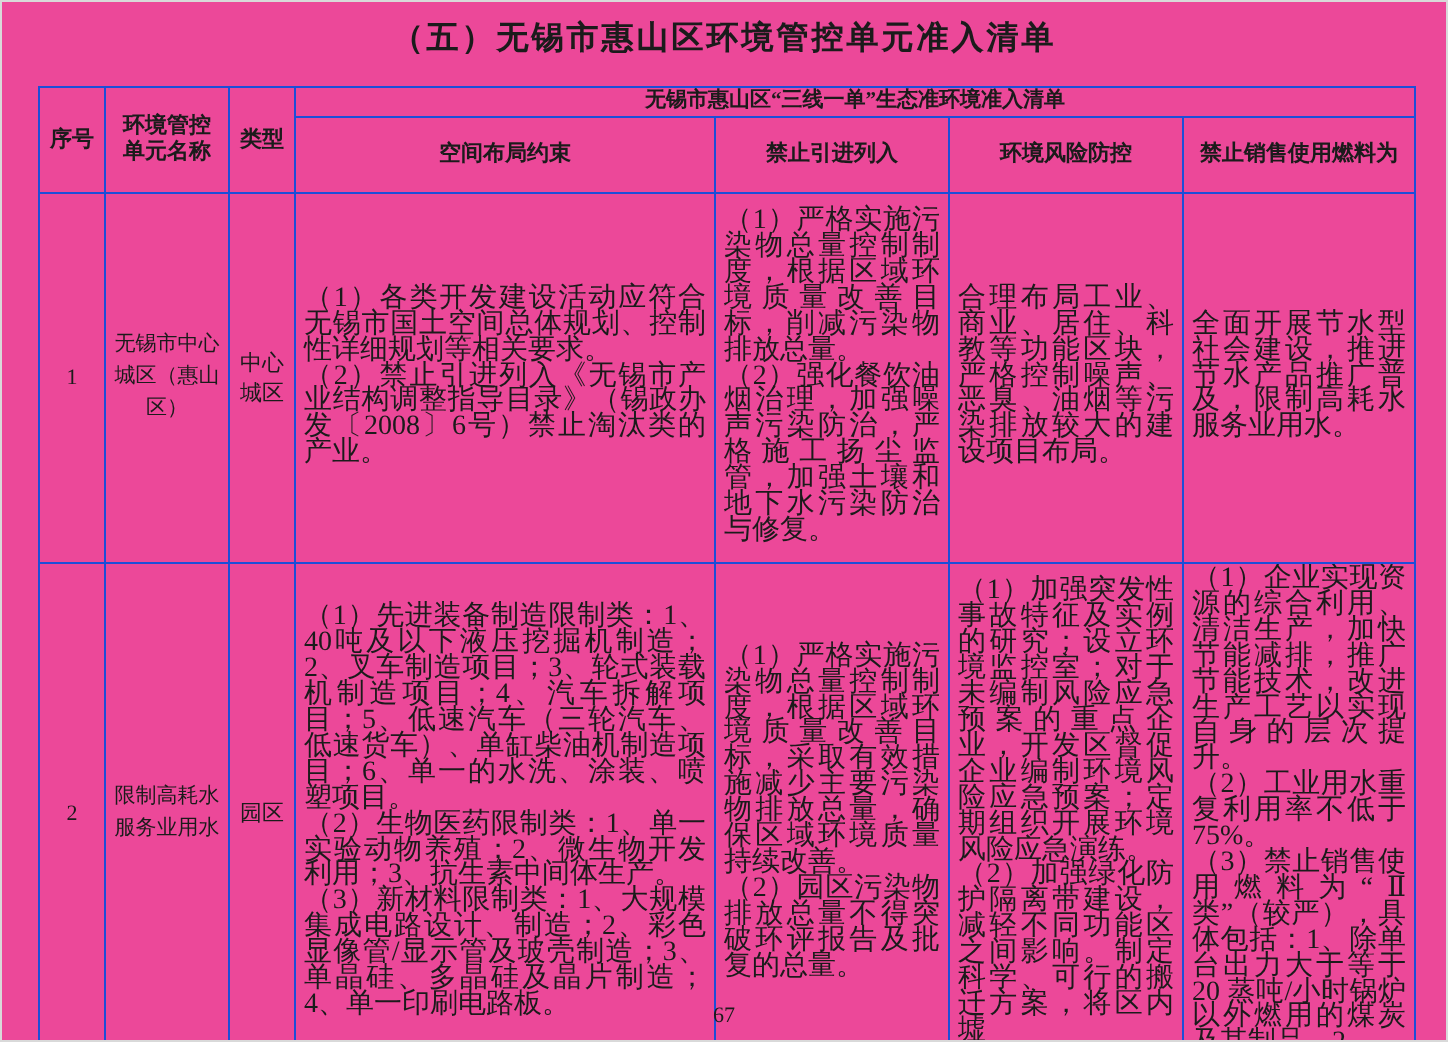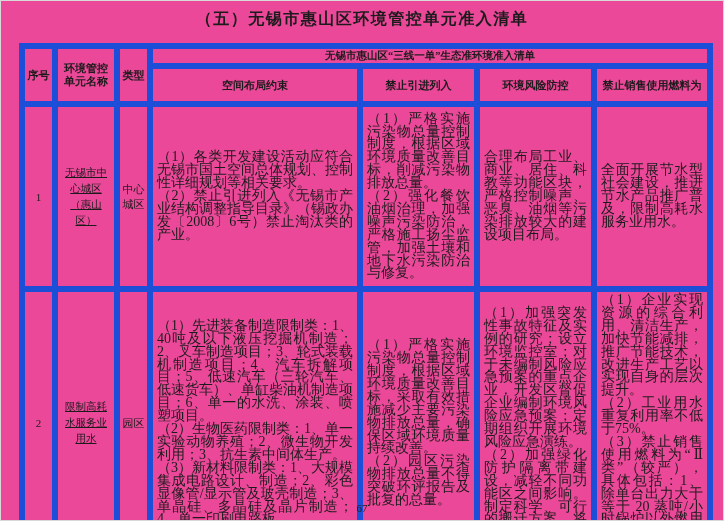--- a/index.html
+++ b/index.html
@@ -31,21 +31,21 @@
   table.main-table {
     position: absolute;
     left: 18px;
     top: 42px;
     width: 688px;
     border-collapse: collapse;
     table-layout: fixed;
   }
   table.main-table th,
   table.main-table td {
-    border: 6px solid #1d4ed8;
+    border: 1px solid #1d4ed8;
     box-sizing: border-box;
     vertical-align: middle;
     overflow: hidden;
   }
   th.hdr {
     font-size: 11px;
     font-weight: bold;
     text-align: center;
     white-space: pre-line;
     padding: 1px 2px;
@@ -62,21 +62,20 @@
   td.idx-cell, td.type-cell {
     font-size: 11px;
     text-align: center;
     padding: 1px;
   }
   td.unit-cell {
     font-size: 10.5px;
     text-align: center;
     padding: 1px 3px;
     line-height: 16px;
-    text-decoration: underline;
   }
   td.body-cell {
     font-size: 14px;
     text-align: justify;
     text-justify: inter-character;
     white-space: pre-line;
     padding: 2px 4px;
     line-height: 12.9px;
     vertical-align: middle;
   }

